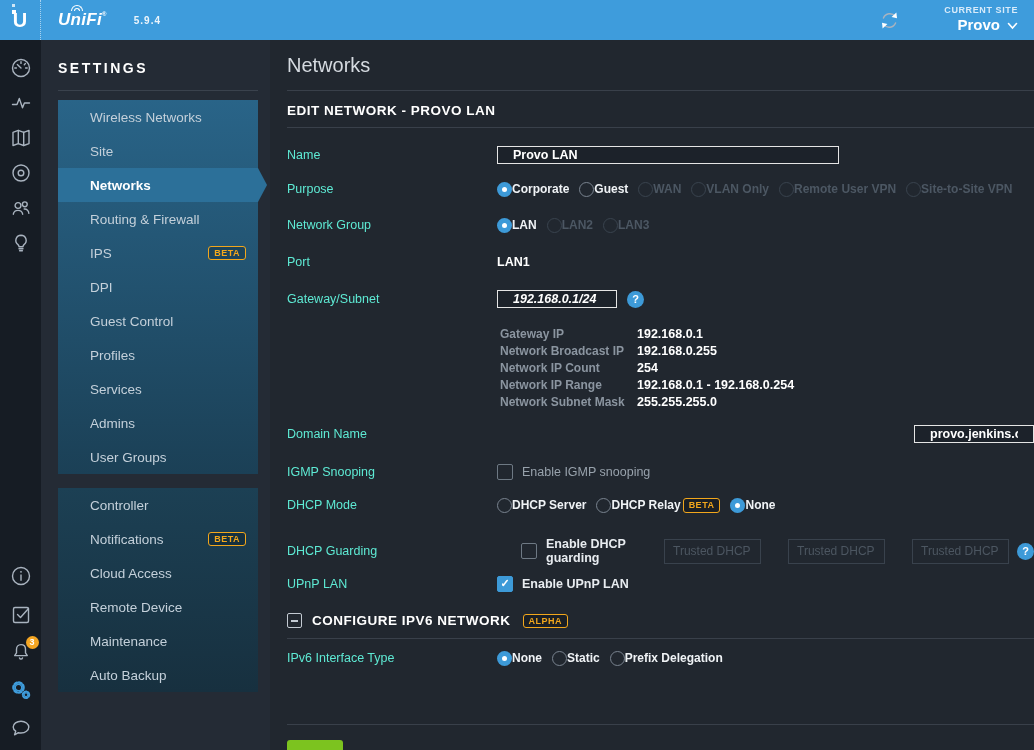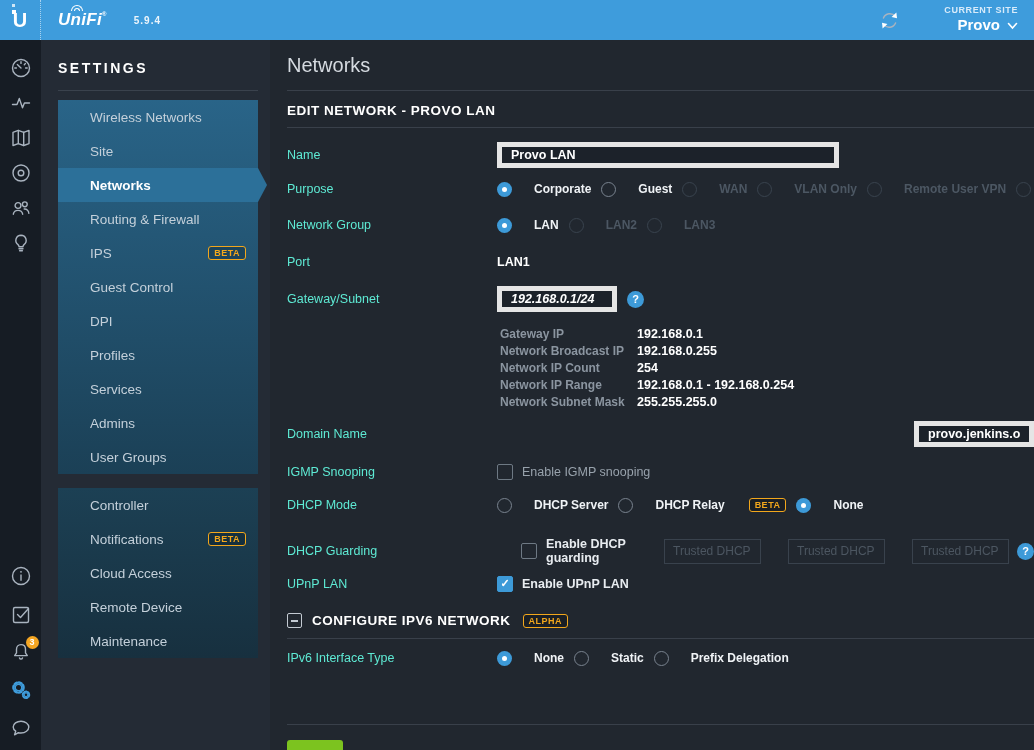--- a/index.html
+++ b/index.html
@@ -60,31 +60,31 @@
   .hr1 { top:50px; } .hr2 { top:87px; } .hr3 { top:598px; } .hr4 { top:684px; }
   .section-title { position:absolute; left:17px; top:63px; color:#fff; font-size:13.5px; font-weight:bold;
     letter-spacing:.5px; display:flex; align-items:center; gap:10px; }
   .minus-box { width:15px; height:15px; border:1px solid #c3cad2; border-radius:2px; position:relative; display:inline-block; }
   .minus-box::after { content:''; position:absolute; left:3px; right:3px; top:6px; height:1.5px; background:#c3cad2; }
 
   .frow { position:absolute; left:17px; right:0; display:flex; align-items:center; }
   .flabel { width:210px; flex:0 0 210px; color:#5eead4; font-size:12.5px; }
   .fvalue { color:#fff; font-size:12.5px; font-weight:bold; }
 
-  input.txt { height:26px; background:#1c222a; border:5px solid #e5e5e5; color:#fff;
-    font-family:"Liberation Sans", sans-serif; font-size:12.5px; font-weight:bold; padding:0 9px; outline:none; }
+  input.txt { height:18px; background:#1c222a; border:1px solid #e5e5e5; color:#fff;
+    font-family:"Liberation Sans", sans-serif; font-size:12.5px; font-weight:bold; padding:0 15px; outline:none; }
   input.ph { height:25px; background:transparent; border:1px solid #39424d; color:#4c5661;
     font-family:"Liberation Sans", sans-serif; font-size:12px; padding:0 8px; outline:none; }
   input.ph::placeholder { color:#4c5661; opacity:1; }
 
   .help { width:17px; height:17px; border-radius:50%; background:#3d9ad8; color:#fff; font-size:11px;
     font-weight:bold; display:inline-flex; align-items:center; justify-content:center; flex:0 0 17px; }
 
   .rgroup { display:flex; align-items:center; gap:10px; flex-wrap:nowrap; }
-  .ropt { display:flex; align-items:center; gap:22px; white-space:nowrap; }
+  .ropt { display:flex; gap:0; white-space:nowrap; }
   .radio { width:15px; height:15px; border-radius:50%; flex:0 0 15px; position:relative; border:1.5px solid #79838f; }
   .ropt.selected .radio { border:none; background:#3d9ad8; }
   .ropt.selected .radio::after { content:''; position:absolute; left:5px; top:5px; width:5px; height:5px;
     border-radius:50%; background:#fff; }
   .ropt.disabled .radio { border-color:#39434e; }
   .rlabel { color:#f0f3f6; font-size:12px; font-weight:bold; }
   .ropt.disabled .rlabel { color:#4c5763; }
 
   .cbrow { display:flex; align-items:center; gap:9px; }
   .checkbox { width:16px; height:16px; border:1px solid #6e7984; border-radius:2px; background:transparent;
@@ -232,24 +232,24 @@
           <span>Networks</span>
         </div>
         <div class="menu-item">
           <span>Routing &amp; Firewall</span>
         </div>
         <div class="menu-item">
           <span>IPS</span>
           <span class="badge">BETA</span>
         </div>
         <div class="menu-item">
+          <span>DPI</span>
+        </div>
+        <div class="menu-item">
           <span>Guest Control</span>
-        </div>
-        <div class="menu-item">
-          <span>DPI</span>
         </div>
         <div class="menu-item">
           <span>Profiles</span>
         </div>
         <div class="menu-item">
           <span>Services</span>
         </div>
         <div class="menu-item">
           <span>Admins</span>
         </div>
@@ -266,20 +266,23 @@
           <span class="badge">BETA</span>
         </div>
         <div class="menu-item">
           <span>Cloud Access</span>
         </div>
         <div class="menu-item">
           <span>Remote Device</span>
         </div>
         <div class="menu-item">
           <span>Maintenance</span>
+        </div>
+        <div class="menu-item">
+          <span>Auto Backup</span>
         </div>
       </div>
     </div>
 </div>
 
 <div class="main">
   <div class="main-title">Networks</div>
   <div class="hr hr1"></div>
 
   <div class="section-title">

